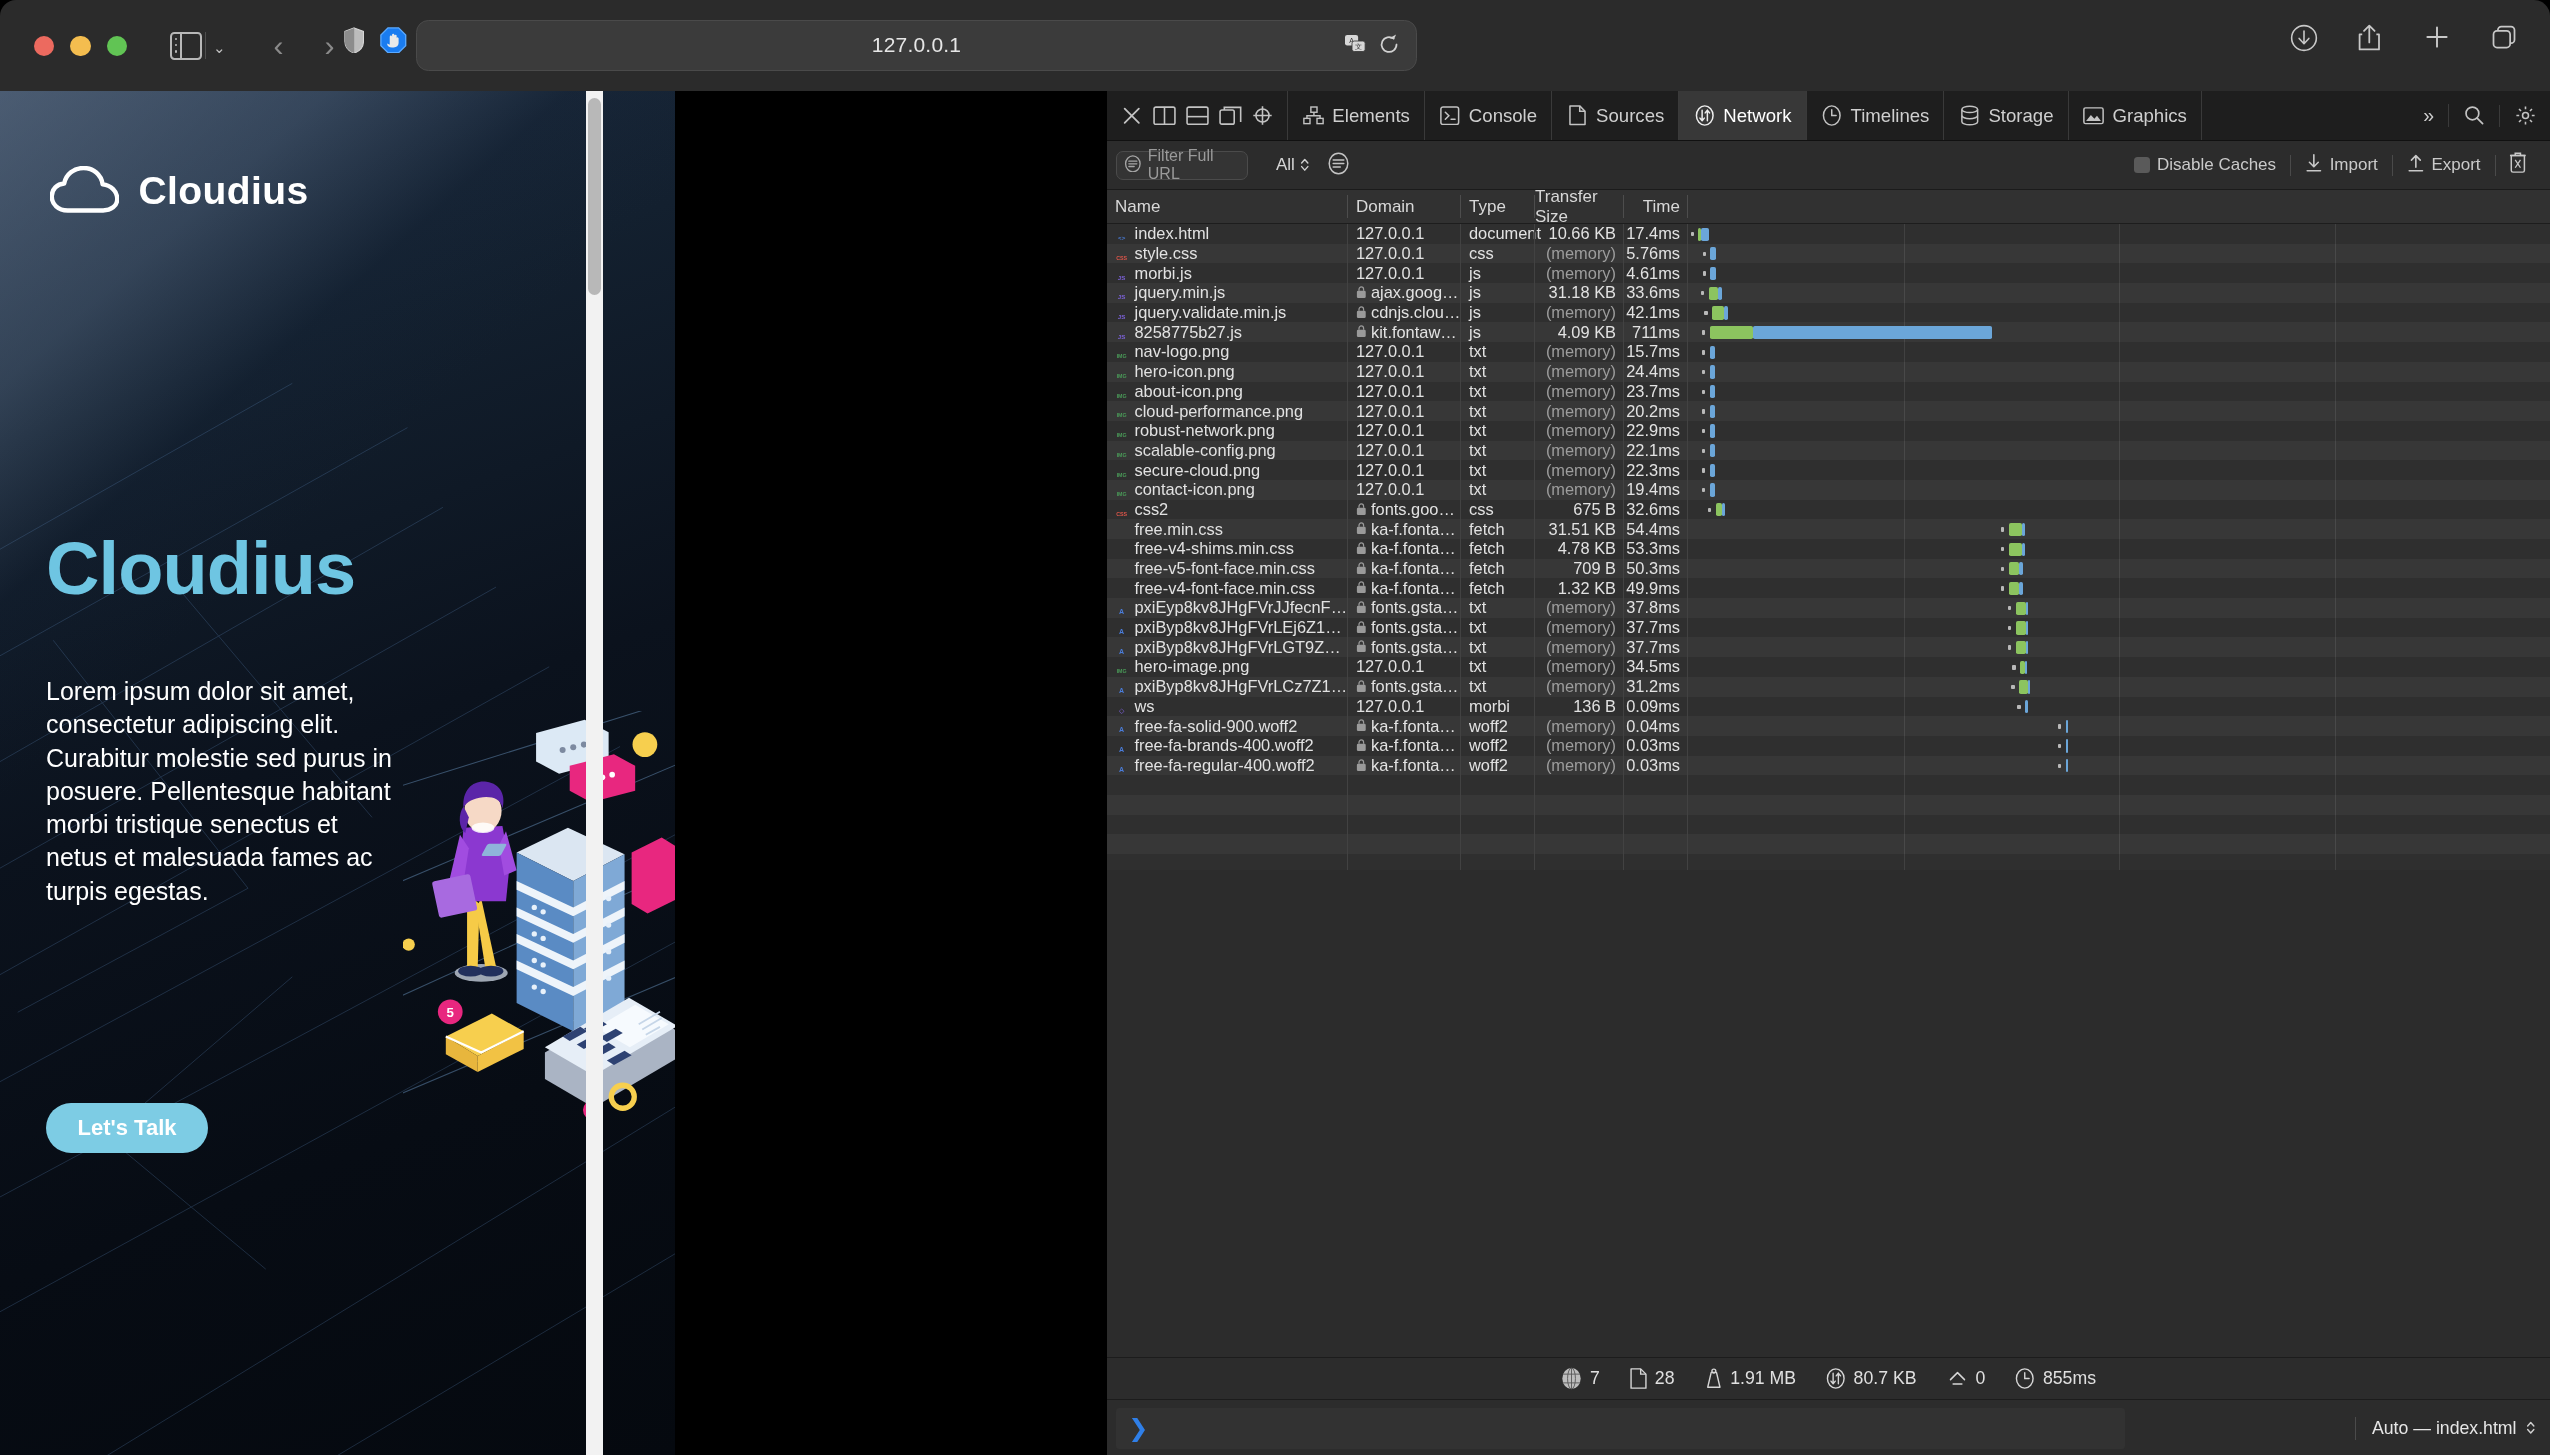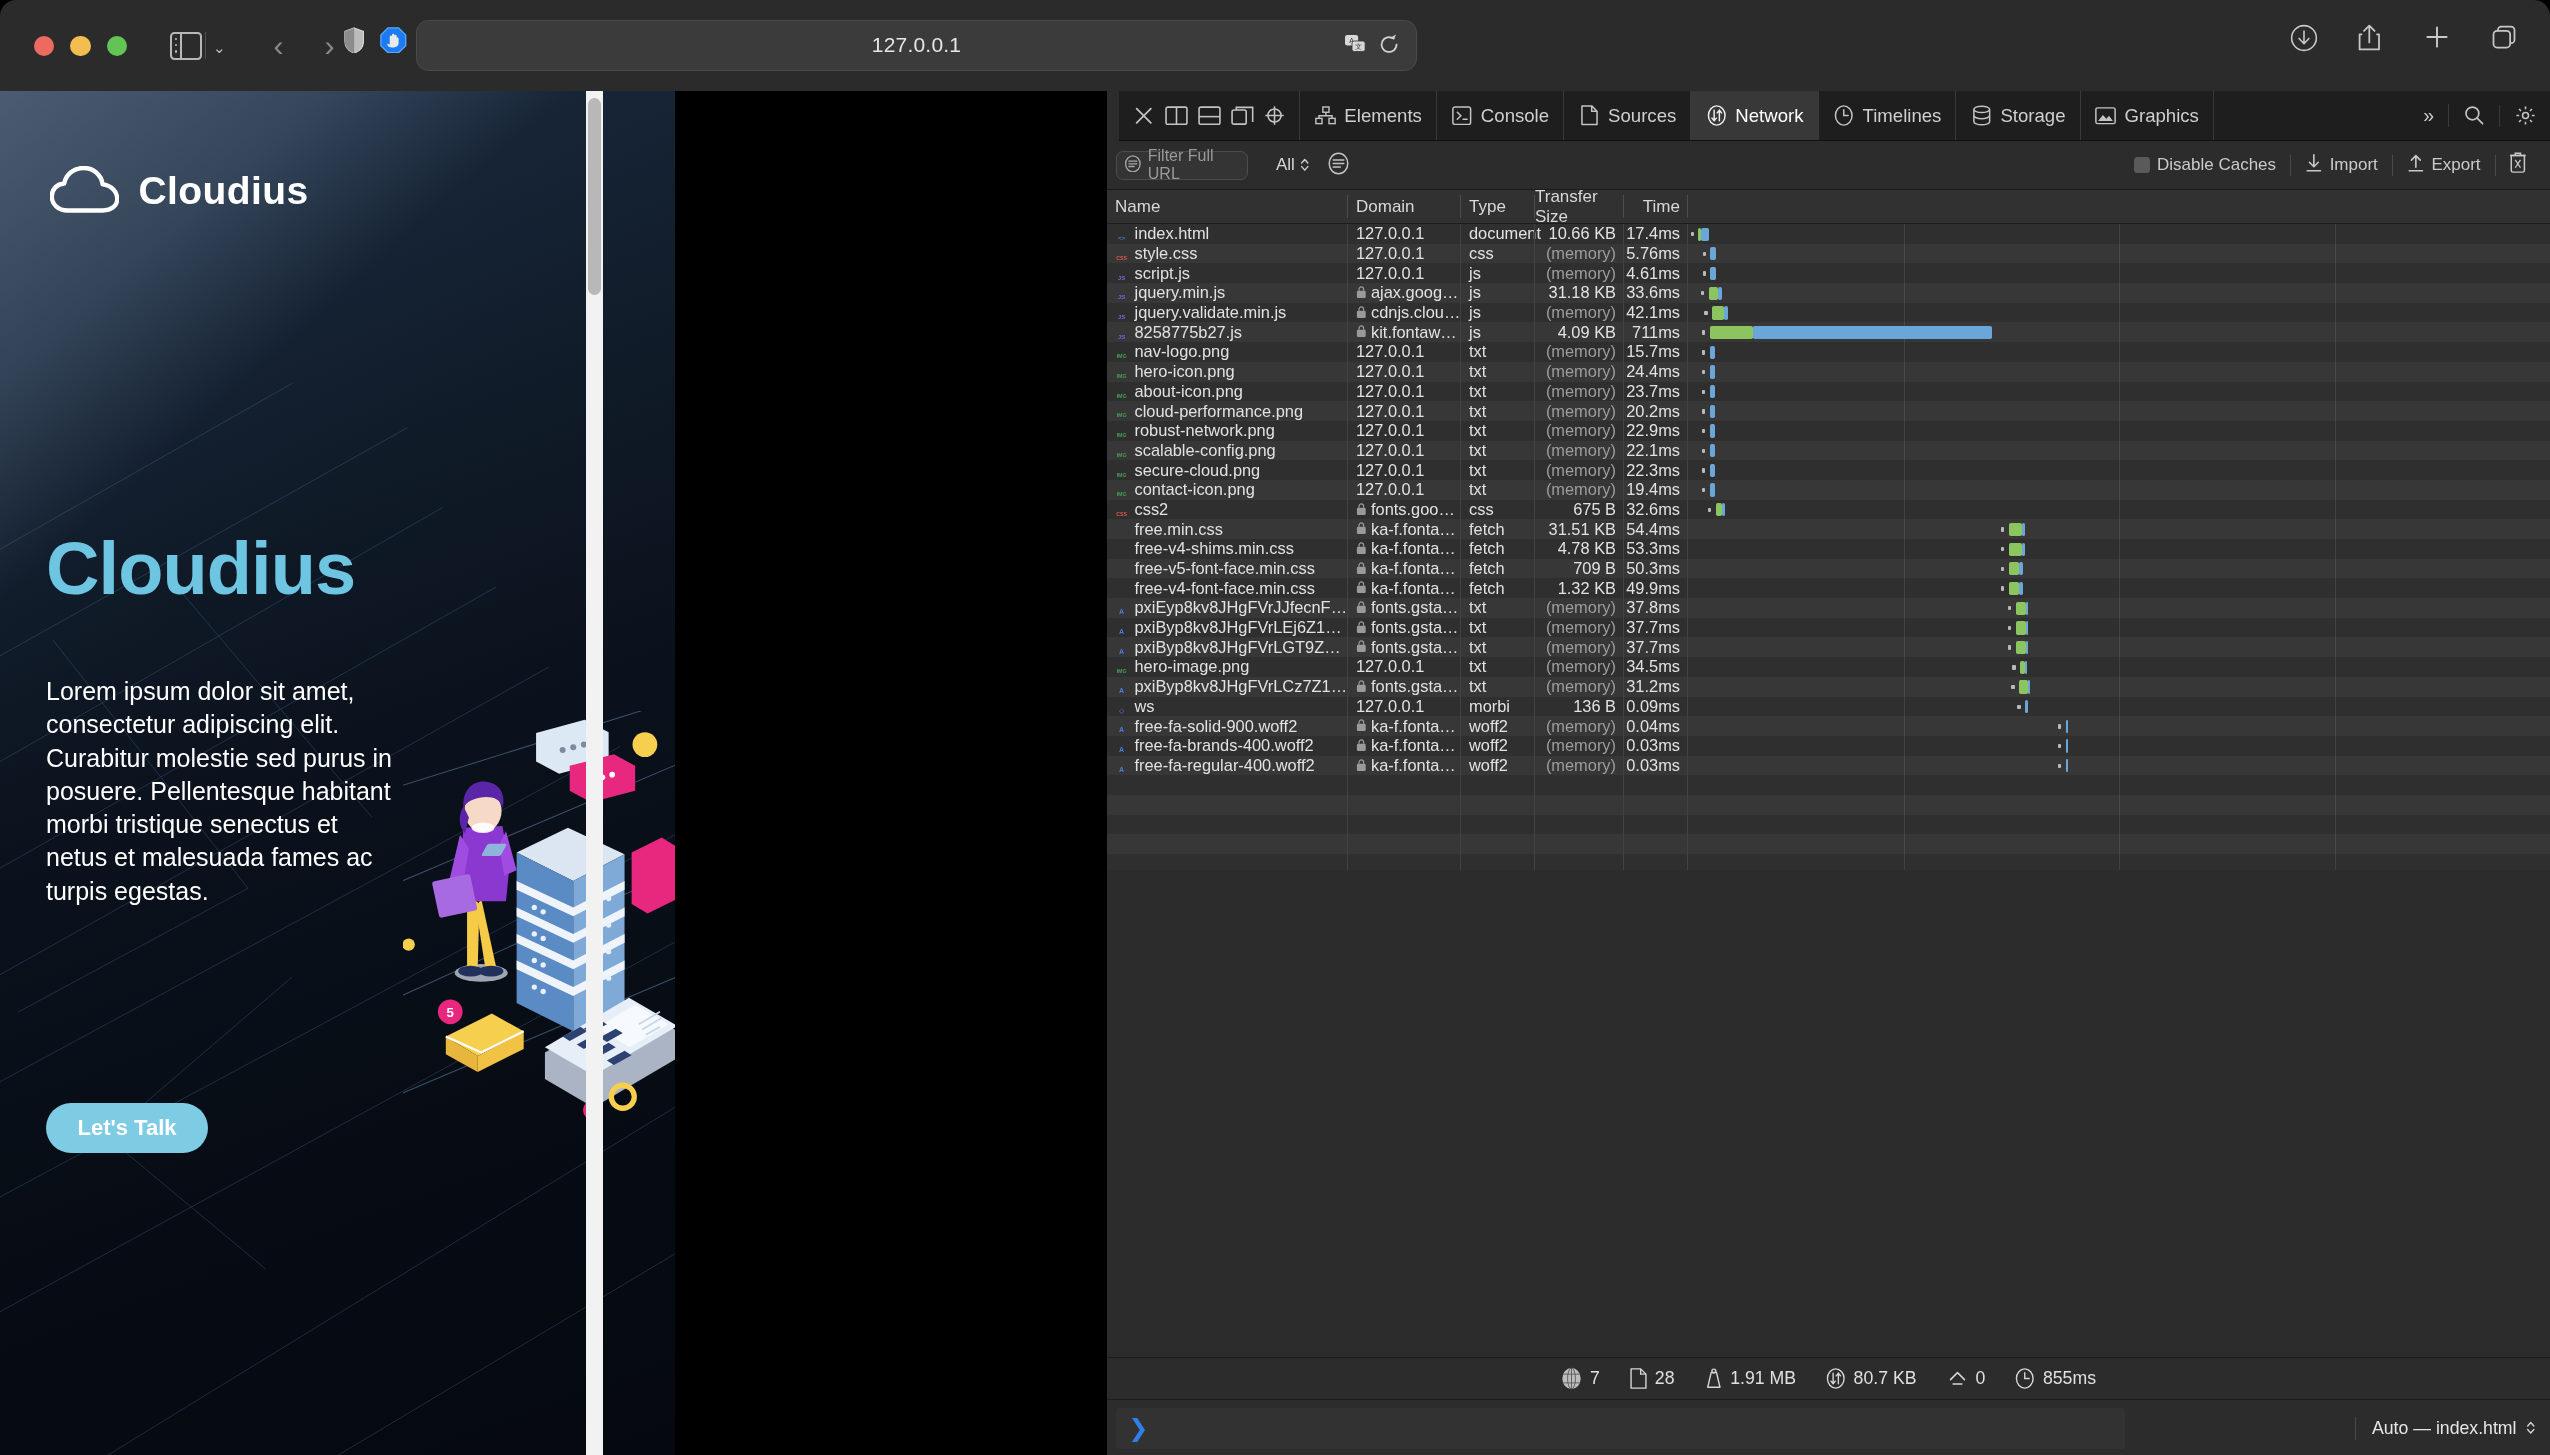--- a/index.html
+++ b/index.html
@@ -79,21 +79,21 @@
      font-size:20.4px; font-weight:700; cursor:pointer; }
   .close-x { position:absolute; left:158px; top:69px; width:28px; height:28px; cursor:pointer; }
 
   .page-scrollbar { position:absolute; left:586px; top:0; width:17px; height:1365px; background:#f2f2f2; }
   .page-scroll-thumb { position:absolute; left:1.8px; top:7px; width:13.3px; height:197px; background:#b8b8b8; border-radius:7px; }
 
   
   .inspector { position:absolute; left:1107px; top:91px; width:1443px; height:1365px; background:#2c2c2c; }
 
   .insp-tabs { position:relative; height:50px; background:#1e1e1e; display:flex; align-items:stretch;
-     border-bottom:0.9px solid #111;margin-left:12px; }
+     border-bottom:0.9px solid #111; }
   .tb-group { display:flex; align-items:center; padding:0 12.4px; gap:8.9px; border-right:0.9px solid #3a3a3a; }
   .tb-ico { width:24px; height:24px; color:#b9b9b9; display:flex; align-items:center; justify-content:center; cursor:pointer; }
   .insp-tab { display:flex; align-items:center; gap:8px; padding:0 14px; color:#cfcfcf; font-size:18.6px;
      border-right:0.9px solid #3a3a3a; cursor:pointer; }
   .insp-tab.active { background:#383838; color:#fff; }
   .insp-tab .ti { width:22px; height:22px; display:flex; align-items:center; justify-content:center; }
   .tab-end { display:flex; align-items:center; margin-left:auto; }
 
   .insp-filterbar { position:relative; height:49px; background:#2c2c2c; border-bottom:0.9px solid #1b1b1b;
      display:flex; align-items:center; padding:0 8.9px; }
@@ -642,21 +642,21 @@
             <div class="wf-grid" style="left:50%"></div>
             <div class="wf-grid" style="left:75%"></div>
             <div class="bar dot" style="left:1.7000000000000002%"></div>
             <div class="bar blue" style="left:2.6%;width:0.7%"></div>
           </div>
         </div>
         <div class="net-row odd">
           <div class="cell c-name">
             <span class="nm">
               <span class="fileicon"><span class="fi-page"></span><span class="fi-lbl" style="color:#7b61d6;font-size:6.2px">JS</span></span>
-              <span class="txt">script.js</span>
+              <span class="txt">morbi.js</span>
             </span>
           </div>
           <div class="cell c-dom">
             <span class="dm">
               <span class="txt">127.0.0.1</span>
             </span>
           </div>
           <div class="cell c-type">
             <span>js</span>
           </div>

